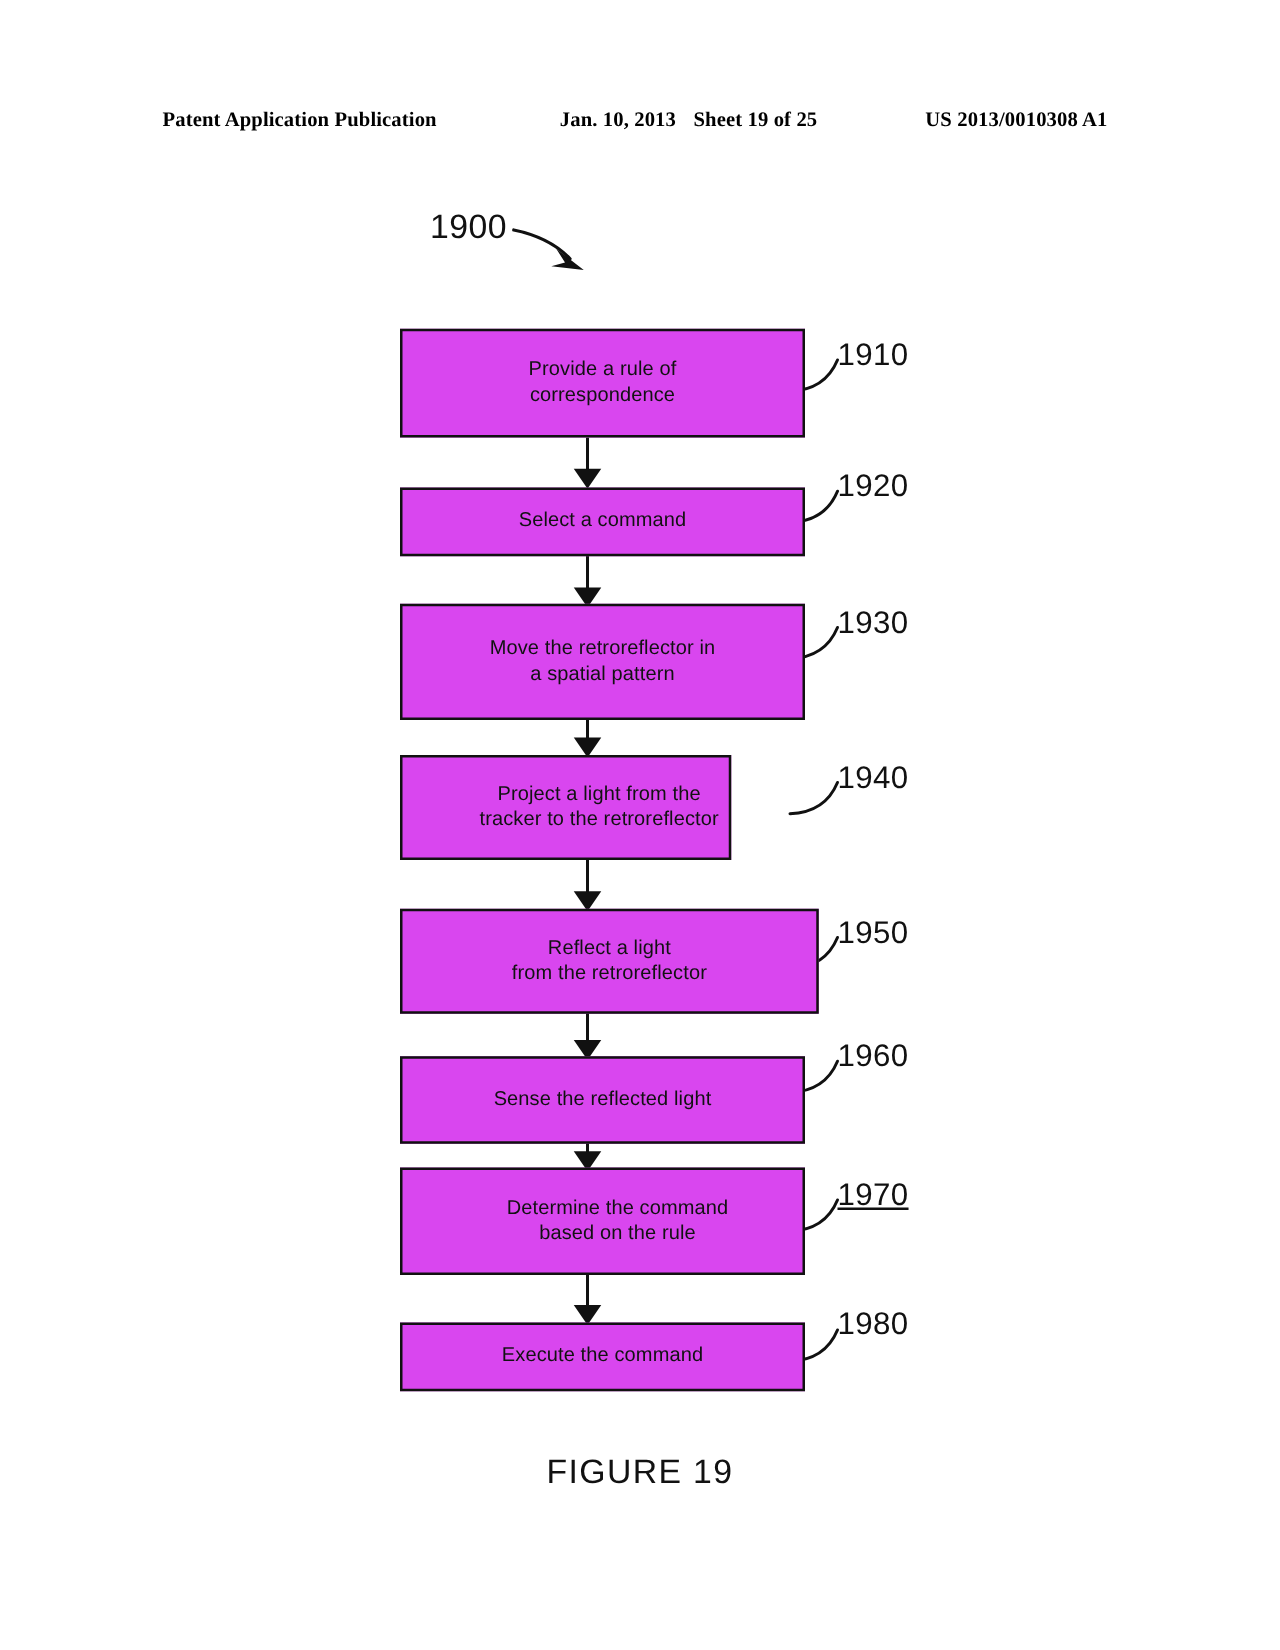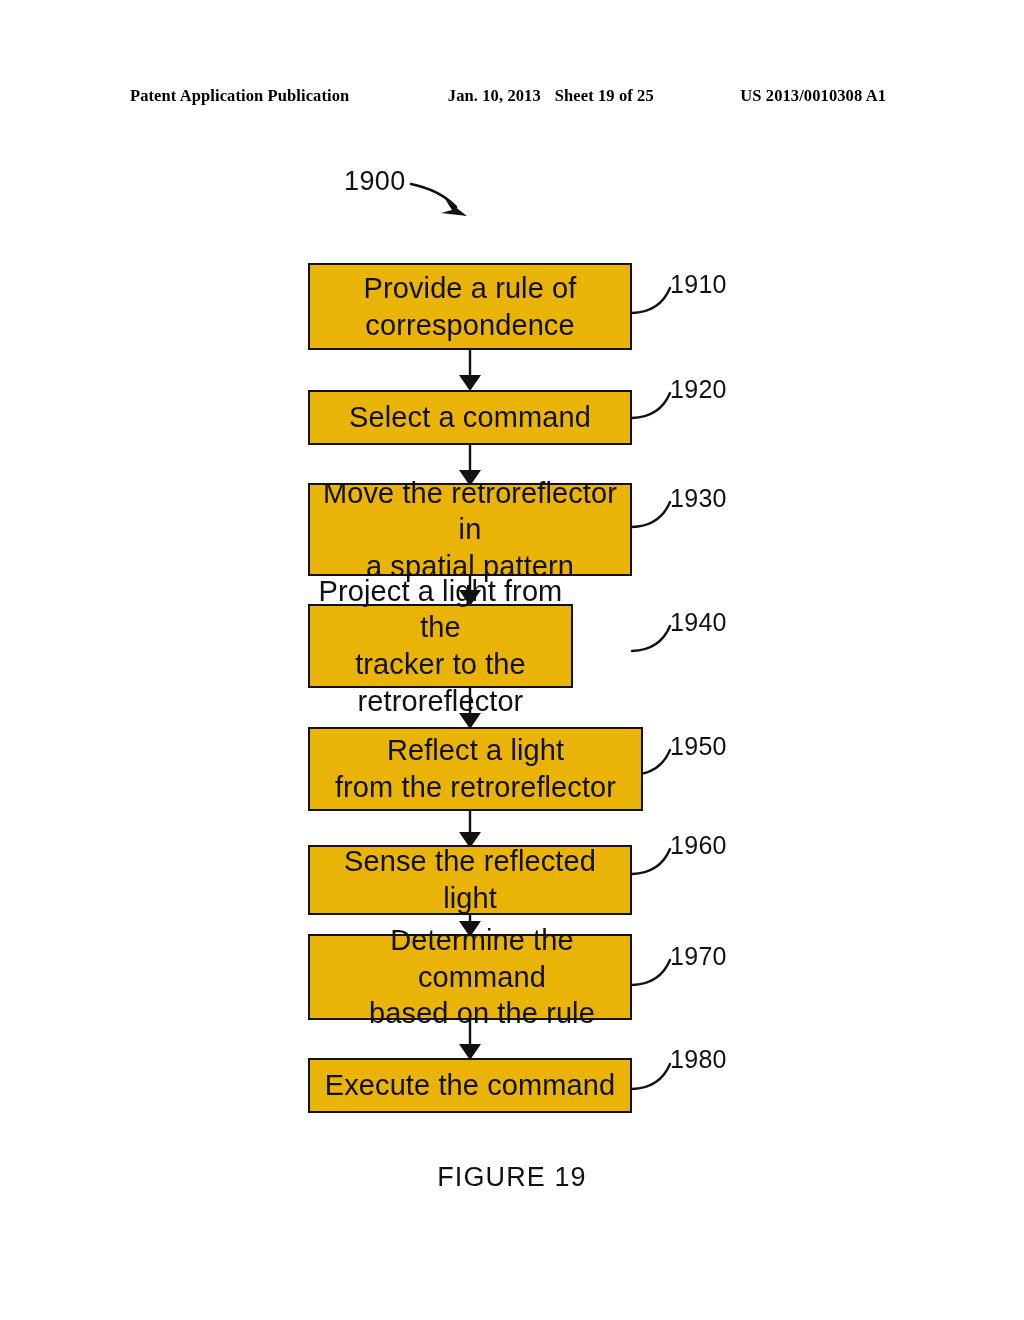--- a/index.html
+++ b/index.html
@@ -57,30 +57,31 @@
     width: 1024px;
     height: 1320px;
     pointer-events: none;
   }
 
   
   .flow-box {
     position: absolute;
     box-sizing: border-box;
     border: 2.2px solid #111111;
-    background: #eab308;
+    background: #d946ef;
     display: flex;
     align-items: center;
     justify-content: center;
     text-align: center;
-    font-size: 29px;
+    font-size: 16px;
     line-height: 1.26;
     color: #111111;
     letter-spacing: 0.1px;
     padding: 0 8px;
+    margin-left: 12px;
   }
   .flow-box .box-text {
     display: block;
     white-space: pre-line;
   }
 
   
   .ref-num {
     position: absolute;
     font-size: 25px;
@@ -196,21 +197,21 @@
 
   <div class="flow-box" style="left:308px; top:845px; width:324px; height:70px;">
     <span class="box-text">Sense the reflected light</span>
   </div>
   <div class="ref-num" style="left:670px; top:831px;">1960</div>
 
   <div class="flow-box" style="left:308px; top:934px; width:324px; height:86px;padding-left:32px;">
     <span class="box-text">Determine the command
 based on the rule</span>
   </div>
-  <div class="ref-num" style="left:670px; top:942px;">1970</div>
+  <div class="ref-num" style="left:670px; top:942px;text-decoration:underline;">1970</div>
 
   <div class="flow-box" style="left:308px; top:1058px; width:324px; height:55px;">
     <span class="box-text">Execute the command</span>
   </div>
   <div class="ref-num" style="left:670px; top:1045px;">1980</div>
 
   <div id="figure-caption">FIGURE 19</div>
 </div>
 
 </body></html>

